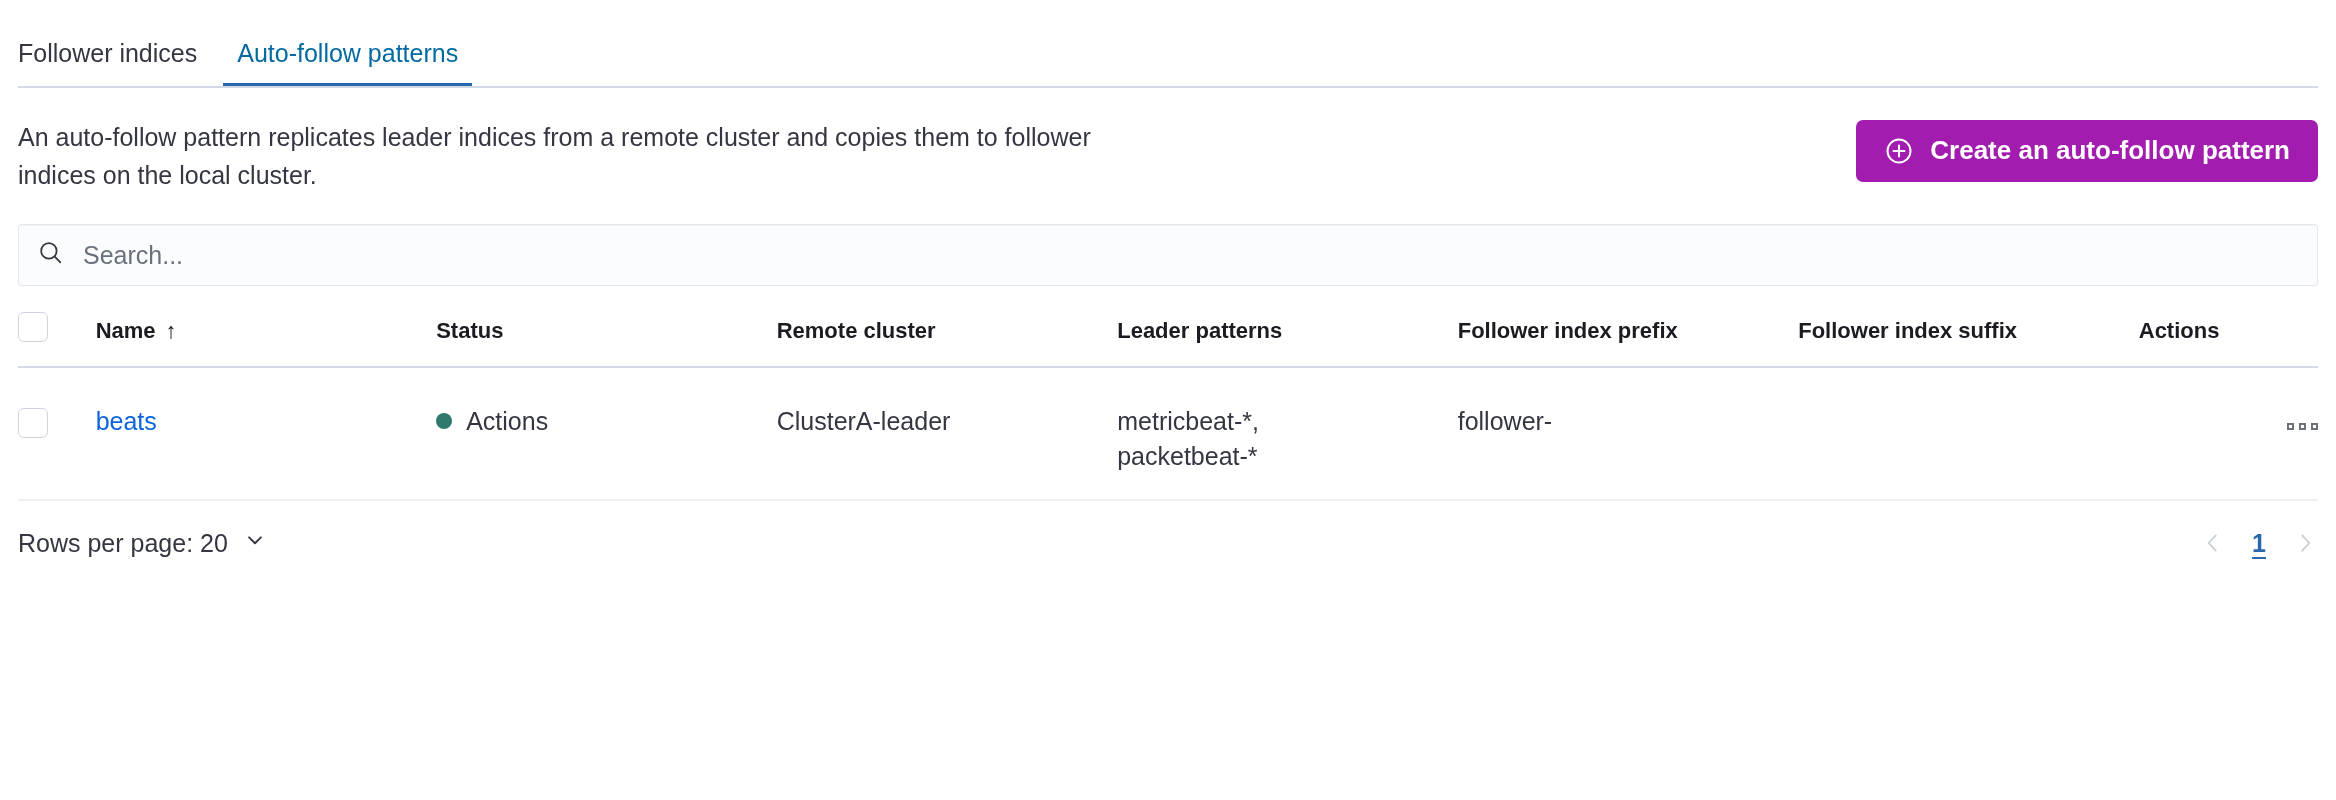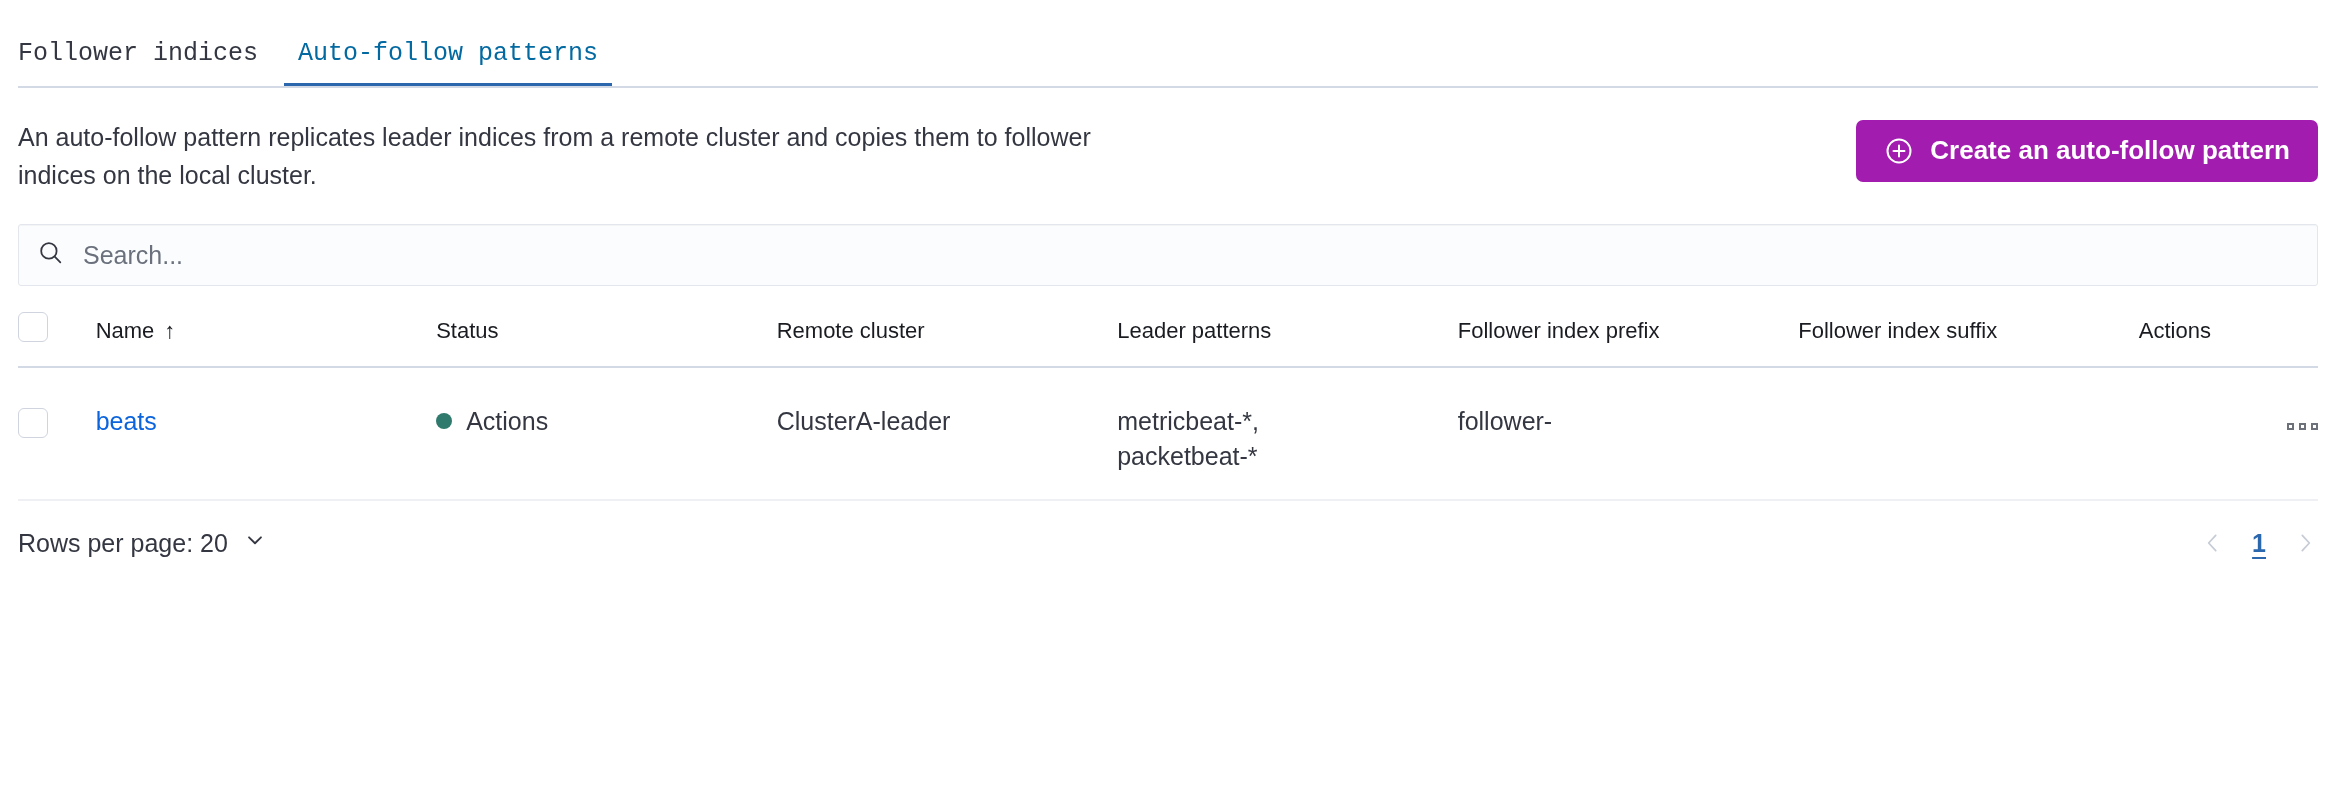--- a/index.html
+++ b/index.html
@@ -41,21 +41,21 @@
   .tab {
     font-size: 25px;
     line-height: 1;
     padding: 0 0 22px 0;
     color: #343741;
     cursor: pointer;
     position: relative;
     white-space: nowrap;
     background: none;
     border: none;
-    font-family: Liberation Mono, monospace;
+    font-family: Liberation Sans, sans-serif;
   }
   .tab.active { color: #0369a1; font-weight: 400; }
   .tab.active::after {
     content: "";
     position: absolute;
     left: -14px; right: -14px; bottom: 0;
     height: 5px;
     background: #2a67ad;
   }
   .tabs-rule {
@@ -123,21 +123,21 @@
   
   table.grid {
     width: 100%;
     border-collapse: collapse;
     margin-top: 26px;
     table-layout: fixed;
   }
   table.grid th {
     text-align: left;
     font-size: 22px;
-    font-weight: 400;
+    font-weight: 700;
     color: #1a1c21;
     padding: 0 0 22px 0;
     border-bottom: 2px solid #d3dae6;
     vertical-align: bottom;
     white-space: nowrap;
   }
   table.grid td {
     font-size: 25px;
     color: #343741;
     padding: 36px 0 26px 0;

